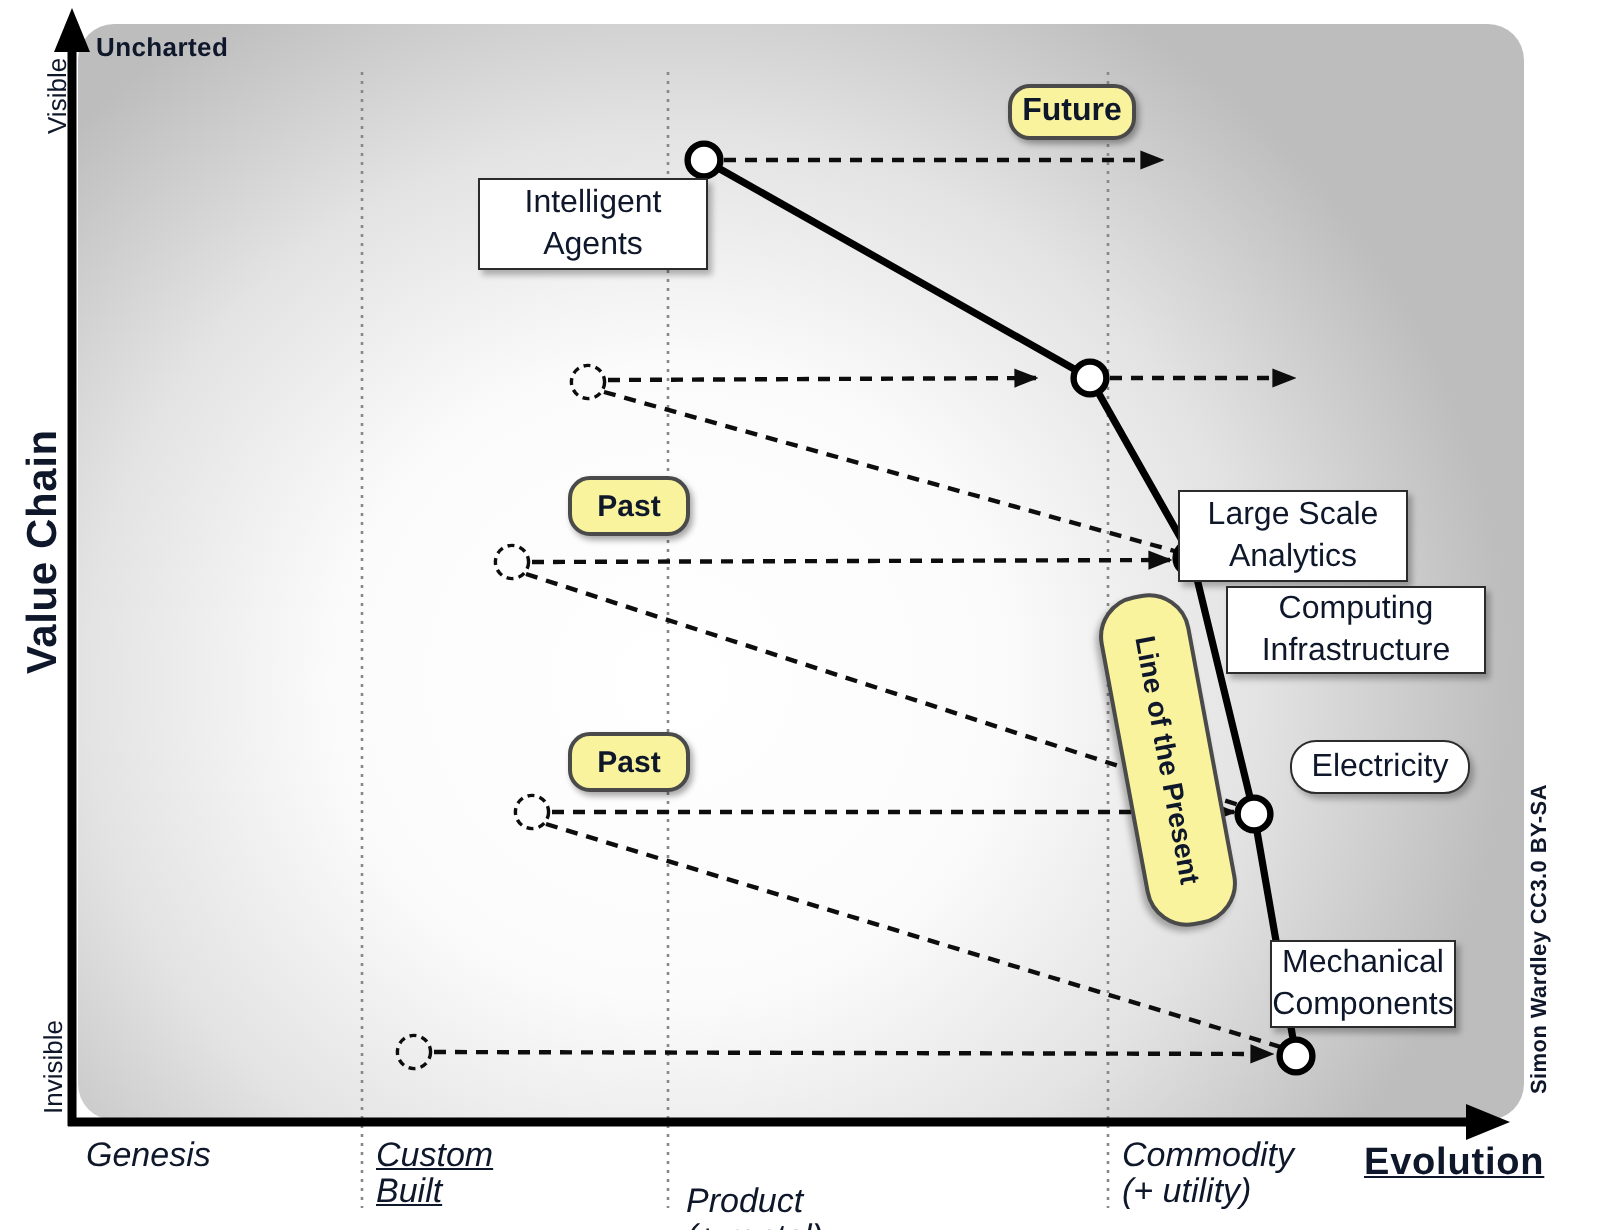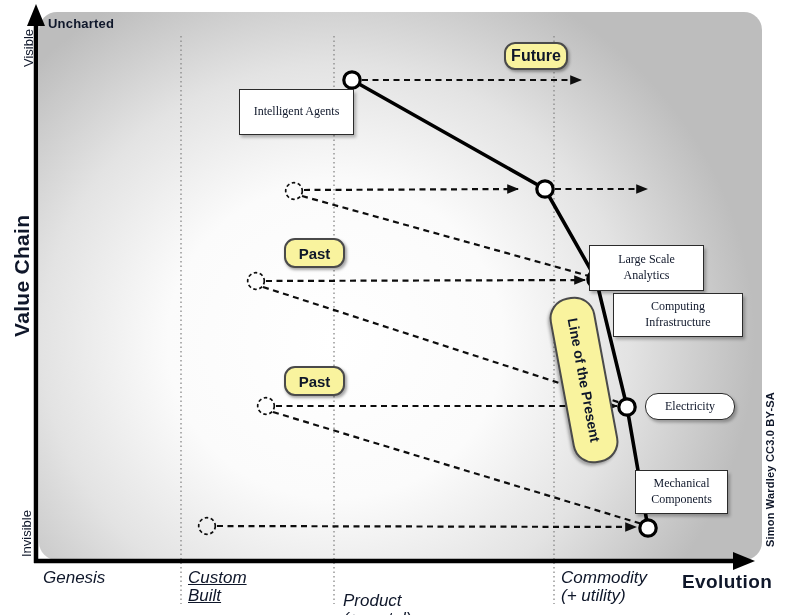--- a/index.html
+++ b/index.html
@@ -9,26 +9,26 @@
          background:radial-gradient(ellipse 58% 72% at 41% 60%, #ffffff 0%, #fbfbfb 40%, #e3e3e3 70%, #bdbdbd 100%);}
   #diagram-svg{position:absolute;left:0;top:0;width:800px;height:615px;}
   .lbl{position:absolute;white-space:pre-line;}
   .corner{font-weight:bold;font-size:13px;letter-spacing:.2px;}
   .tl{left:48px;top:16px;}
   .tr{left:0;top:16px;width:752px;text-align:right;}
   .rot{position:absolute;transform:rotate(-90deg);transform-origin:0 0;white-space:nowrap;}
   .visible-l{left:21px;top:67px;font-size:13px;}
   .invisible-l{left:19px;top:557px;font-size:13px;}
   .vtitle{left:10px;top:337px;font-size:21px;font-weight:bold;letter-spacing:.3px;}
-  .xtitle{position:absolute;left:682px;top:571px;font-size:19px;font-weight:bold;letter-spacing:.4px;}
+  .xtitle{position:absolute;left:682px;top:571px;font-size:19px;font-weight:bold;letter-spacing:.4px;text-decoration:underline;}
   .attribution{left:764px;top:547px;font-size:11px;font-weight:bold;letter-spacing:.2px;}
   .stage{position:absolute;font-style:italic;font-size:17px;line-height:18px;white-space:pre-line;}
   .comp-box{position:absolute;background:#ffffff;border:1.5px solid #2b2b2b;
             box-shadow:2px 2.5px 3px rgba(0,0,0,0.28);display:flex;align-items:center;justify-content:center;
-            text-align:center;font-size:12px;line-height:1.32;white-space:pre-line;font-family:Liberation Serif, serif;}
+            text-align:center;font-size:16px;line-height:1.32;white-space:pre-line;}
   .badge{position:absolute;background:#f9f39e;border:2px solid #4a4a4a;border-radius:11px;
          display:flex;align-items:center;justify-content:center;font-weight:bold;
          box-shadow:1.5px 2px 3px rgba(0,0,0,0.35);}
   .future{left:504px;top:42px;width:60px;height:24px;font-size:16px;text-align:right;}
   .past1{left:284px;top:238px;width:57px;height:26px;font-size:15px;}
   .past2{left:284px;top:366px;width:57px;height:26px;font-size:15px;}
   .pill{position:absolute;left:500px;top:357px;width:164px;height:42px;border-radius:21px;
         background:#f9f39e;border:2px solid #4a4a4a;display:flex;align-items:center;justify-content:center;
         font-weight:bold;font-size:14px;transform:rotate(79.5deg);box-shadow:2px 2px 3px rgba(0,0,0,0.3);}
 </style>
@@ -99,21 +99,21 @@
 (+ rental)</div>
       <div class="stage" style="left: 561px; top: 569px;">Commodity
 (+ utility)</div>
     </div>
   <div id="boxes-layer">
       <div class="comp-box" style="left: 239px; top: 89px; width: 113px; height: 44px;">Intelligent Agents</div>
       <div class="comp-box" style="left: 589px; top: 204px; width: 113px; height: 44px; margin-top: 41px;">Large Scale
 Analytics</div>
       <div class="comp-box" style="left: 613px; top: 293px; width: 128px; height: 42px;">Computing
 Infrastructure</div>
-      <div class="comp-box" style="left: 645px; top: 393px; width: 88px; height: 25px; border-radius: 13px;">Electricity</div>
+      <div class="comp-box" style="left: 645px; top: 370px; width: 88px; height: 25px; border-radius: 13px;">Electricity</div>
       <div class="comp-box" style="left: 635px; top: 470px; width: 91px; height: 42px;">Mechanical
 Components</div>
     </div>
 
   <div class="badge future">Future</div>
   <div class="badge past1">Past</div>
   <div class="badge past2">Past</div>
   <div class="pill">Line of the Present</div>
 </div>
 

